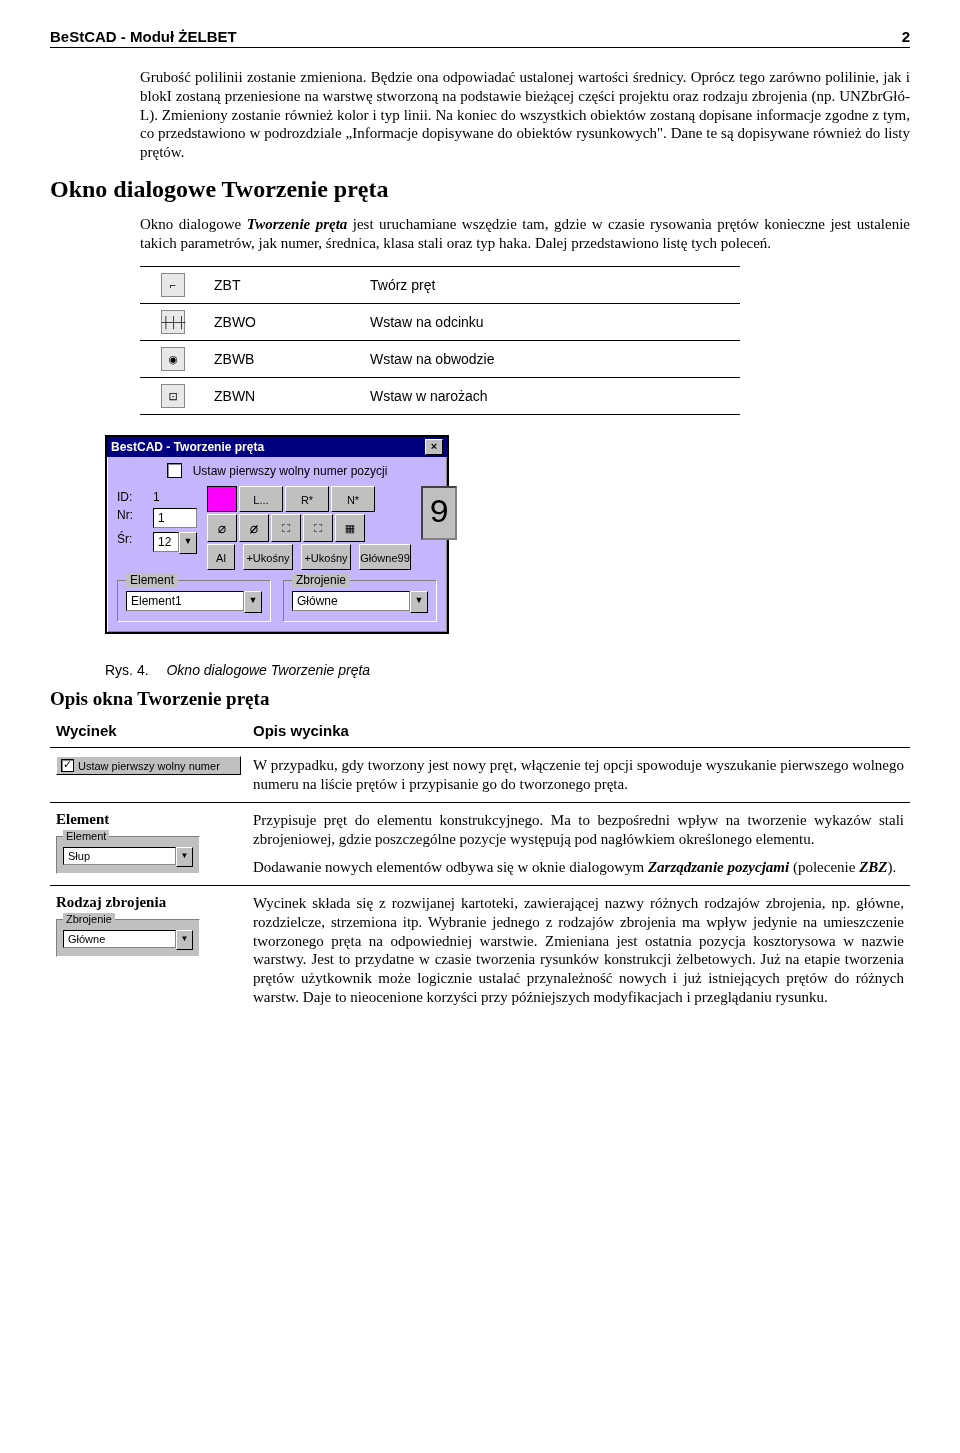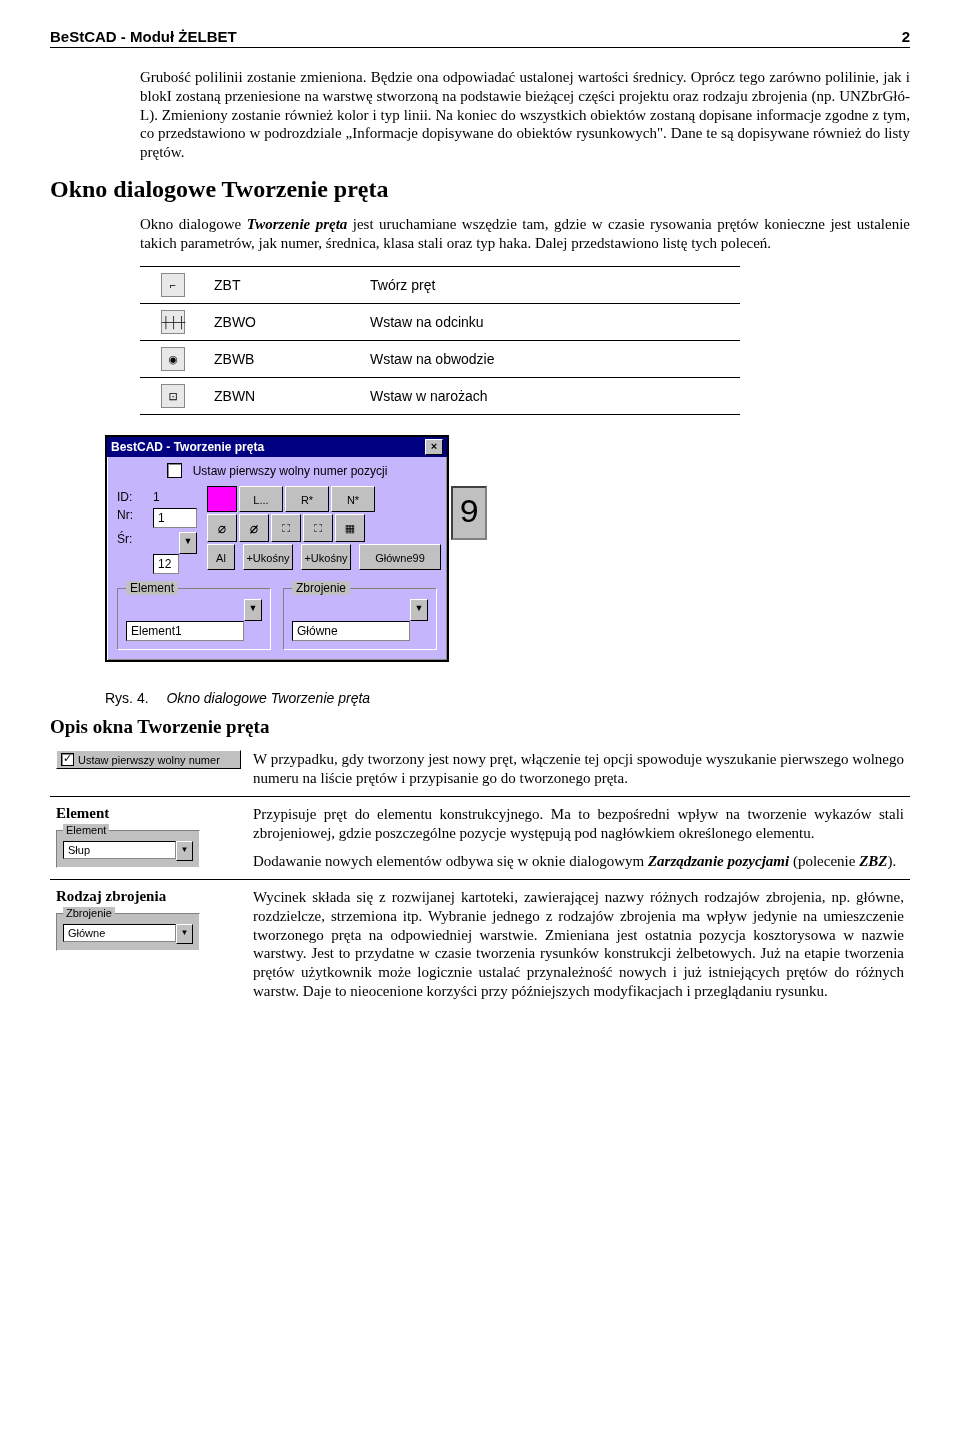--- a/index.html
+++ b/index.html
@@ -103,21 +103,21 @@
     padding:4px 6px; box-sizing:border-box; line-height:42px;
   }
   .fieldset {
     border:1px solid #808080; border-right-color:#fff; border-bottom-color:#fff;
     padding:10px 8px 8px 8px; margin-top:10px; position:relative; flex:1;
   }
   .fieldset .legend {
     position:absolute; top:-8px; left:8px; background:#c0c0c0; padding:0 4px; font-size:12px;
   }
   .combo { display:flex; }
-  .combo .inp { flex:1;margin-top:22px; }
+  .combo .inp { flex:1; }
   .combo .arrow {
     width:16px; height:20px; background:#c0c0c0;
     border:1px solid #fff; border-right-color:#000; border-bottom-color:#000;
     text-align:center; line-height:16px; font-size:9px;
   }
   .dlg-buttons { display:flex; justify-content:space-around; margin-top:12px; }
   .dlg-btn {
     width:78px; height:24px; background:#c0c0c0;
     border:1px solid #fff; border-right-color:#000; border-bottom-color:#000;
     text-align:center; line-height:22px; font-size:12px;
@@ -254,21 +254,21 @@
           <span class="btncell" style="width:30px;height:28px;font-size:14px;">⌀</span>
           <span class="btncell" style="width:30px;height:28px;font-size:14px;">⌀̷</span>
           <span class="btncell" style="width:30px;height:28px;">⛶</span>
           <span class="btncell" style="width:30px;height:28px;">⛶</span>
           <span class="btncell" style="width:30px;height:28px;">▦</span>
         </div>
         <div style="display:flex; gap:8px; margin-top:2px;">
           <span class="btncell" style="width:28px">Al</span>
           <span class="btncell" style="width:50px">+Ukośny</span>
           <span class="btncell" style="width:50px">+Ukośny</span>
-          <span class="btncell" style="width:82px">Główne99</span>
+          <span class="btncell" style="width:52px">Główne99</span>
         </div>
       </div>
       <div class="big-num">9</div>
     </div>
 
     <div style="display:flex; gap:12px;">
       <div class="fieldset">
         <span class="legend">Element</span>
         <div class="combo">
           <span class="inp">Element1</span>
@@ -289,20 +289,24 @@
 
 <div class="fig-caption">
   <span class="rys">Rys. 4.</span>
   <span class="txt">Okno dialogowe Tworzenie pręta</span>
 </div>
 
 <h3 class="subsection">Opis okna Tworzenie pręta</h3>
 
 <table class="desc">
 <tbody>
+  <tr>
+    <td class="col-head">Wycinek</td>
+    <td class="col-head">Opis wycinka</td>
+  </tr>
 
   <tr>
     <td>
       <span class="mini-widget mini-chk">
         <span class="chk" style="width:11px;height:11px;position:relative">
           <span style="position:absolute;left:1px;top:-2px;font-size:11px;">✓</span>
         </span>
         <span>Ustaw pierwszy wolny numer</span>
       </span>
     </td>

